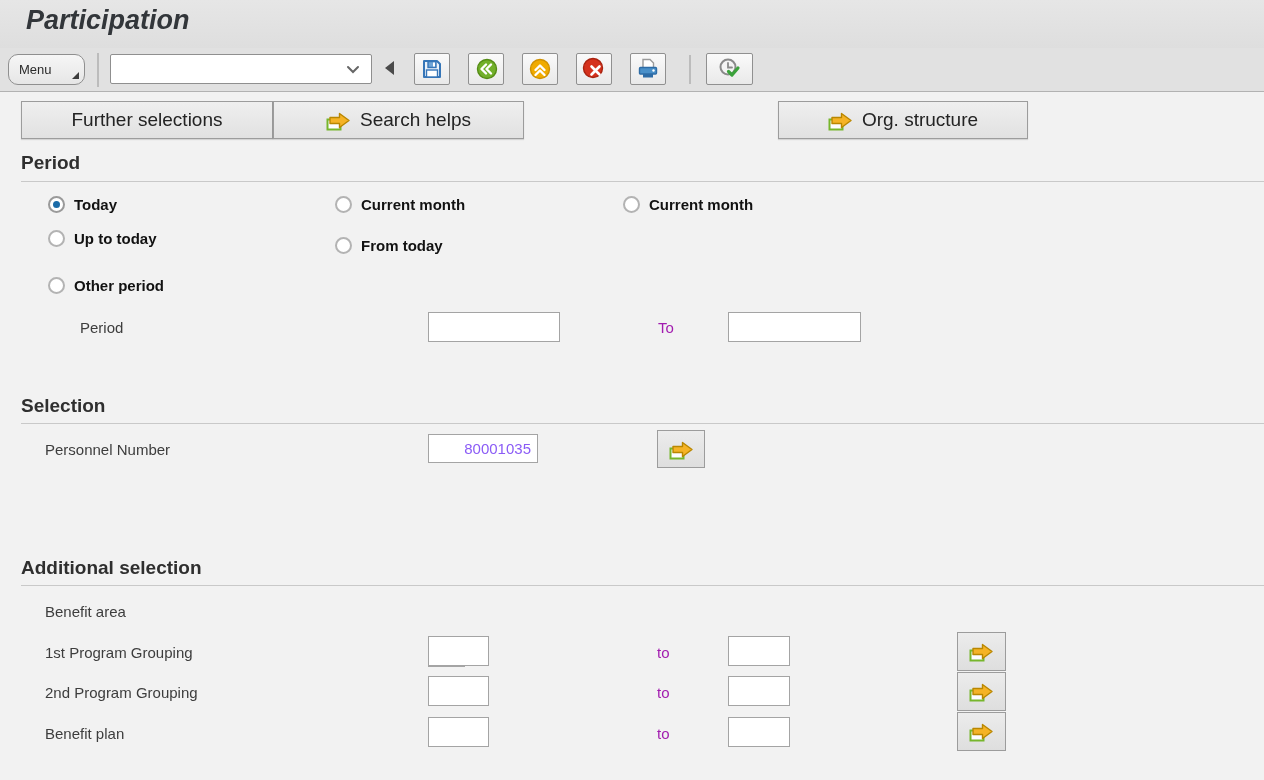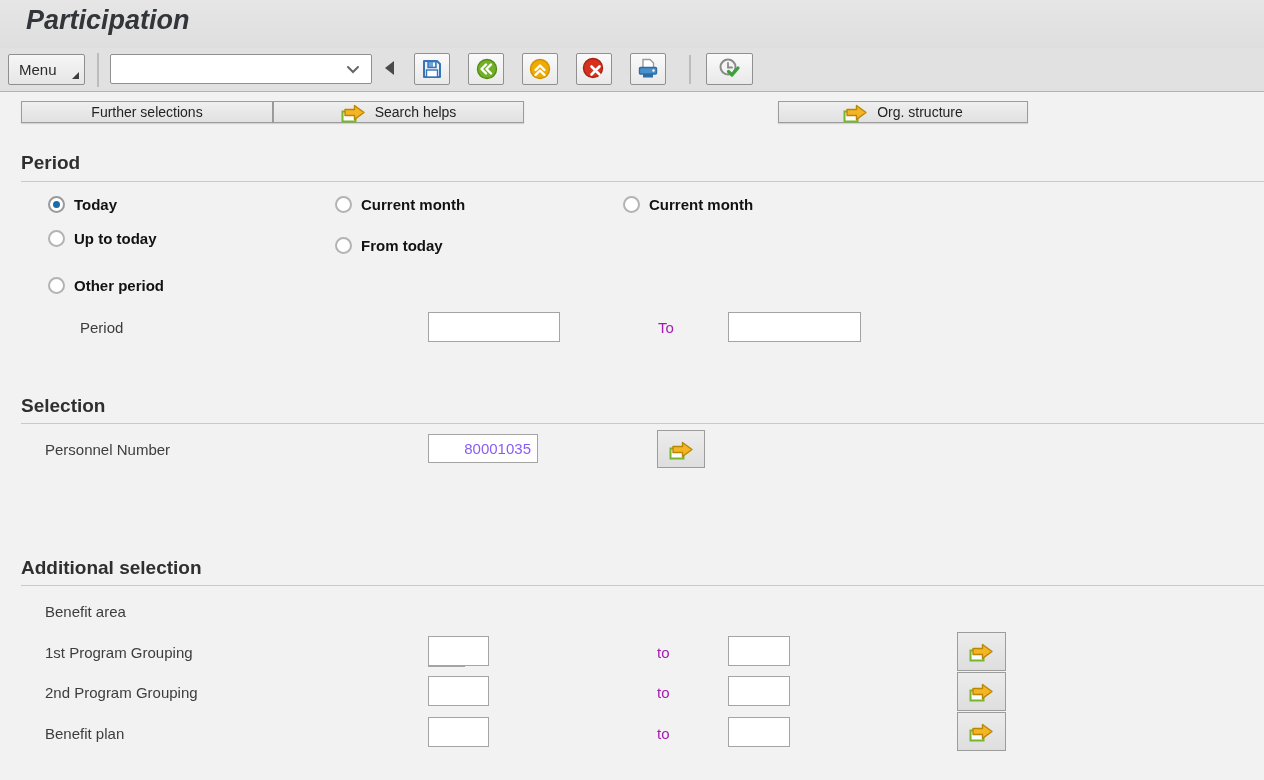--- a/index.html
+++ b/index.html
@@ -16,22 +16,22 @@
   }
   .page-title {
     position:absolute; left:26px; top:5px; font-size:27px; font-weight:700; color:#32363a;
   }
   .toolbar {
     position:absolute; left:0; top:48px; width:1264px; height:44px;
     background:#e1e1e1; border-bottom:1px solid #b2b2b2;
   }
   .menu-btn {
     position:absolute; left:8px; top:6px; width:77px; height:31px;
-    background:linear-gradient(#f6f6f6,#e6e6e6); border:1px solid #8f8f8f; border-radius:2px;
-    font-size:15px; color:#2b2b2b; text-align:left; padding-left:10px; cursor:pointer;
+    background:linear-gradient(#f6f6f6,#e6e6e6); border:1px solid #8f8f8f; border-radius:10px;
+    font-size:13px; color:#2b2b2b; text-align:left; padding-left:10px; cursor:pointer;
   }
   .menu-corner {
     position:absolute; right:5px; bottom:5px; width:0; height:0;
     border-left:7px solid transparent; border-bottom:7px solid #3c3c3c;
   }
   .tb-sep { position:absolute; top:5px; width:2px; height:34px; background:#bcbcbc; }
   .combo {
     position:absolute; left:110px; top:6px; width:262px; height:30px;
     background:#ffffff; border:1px solid #8f8f8f; border-radius:2px;
     font-size:15px; padding:0 28px 0 8px; color:#222;
@@ -42,24 +42,24 @@
     border-top:7px solid transparent; border-bottom:7px solid transparent;
     border-right:9px solid #4a4a4a; cursor:pointer;
   }
   .icon-btn {
     position:absolute; top:5px; width:36px; height:32px;
     background:linear-gradient(#fafafa,#e9e9e9); border:1px solid #909090; border-radius:2px;
     display:flex; align-items:center; justify-content:center; cursor:pointer;
   }
   
   .push-btn {
-    position:absolute; top:101px; height:22px;
+    position:absolute; top:101px; height:38px;
     background:linear-gradient(#efefef,#e1e1e1); border:1px solid #9c9c9c;
     display:flex; align-items:center; justify-content:center; gap:9px;
-    font-size:14px; color:#232323; cursor:pointer; box-shadow:0 1px 1px rgba(0,0,0,.12);
+    font-size:19px; color:#232323; cursor:pointer; box-shadow:0 1px 1px rgba(0,0,0,.12);
   }
   
   .section-heading { position:absolute; font-size:19px; font-weight:700; color:#2f2f2f; }
   .section-rule { position:absolute; left:21px; right:0; height:1px; background:#c9c9c9; }
   .field-label { position:absolute; font-size:15px; color:#3d3d3d; }
   .to-label { position:absolute; font-size:15px; color:#a21caf; }
   .txt {
     position:absolute; background:#fff; border:1px solid #a4a4a4;
     font-size:15px; color:#8b5cf6; padding:0 6px;
     font-family:"Liberation Sans","DejaVu Sans",sans-serif;

